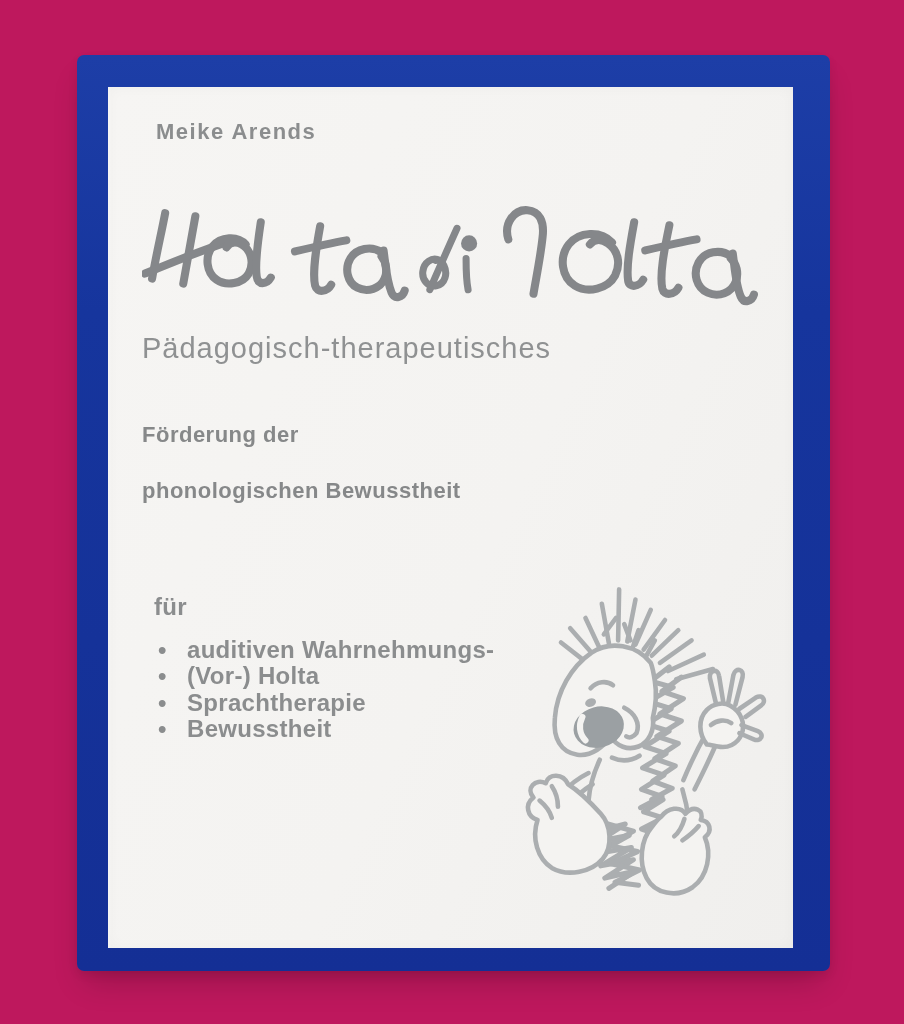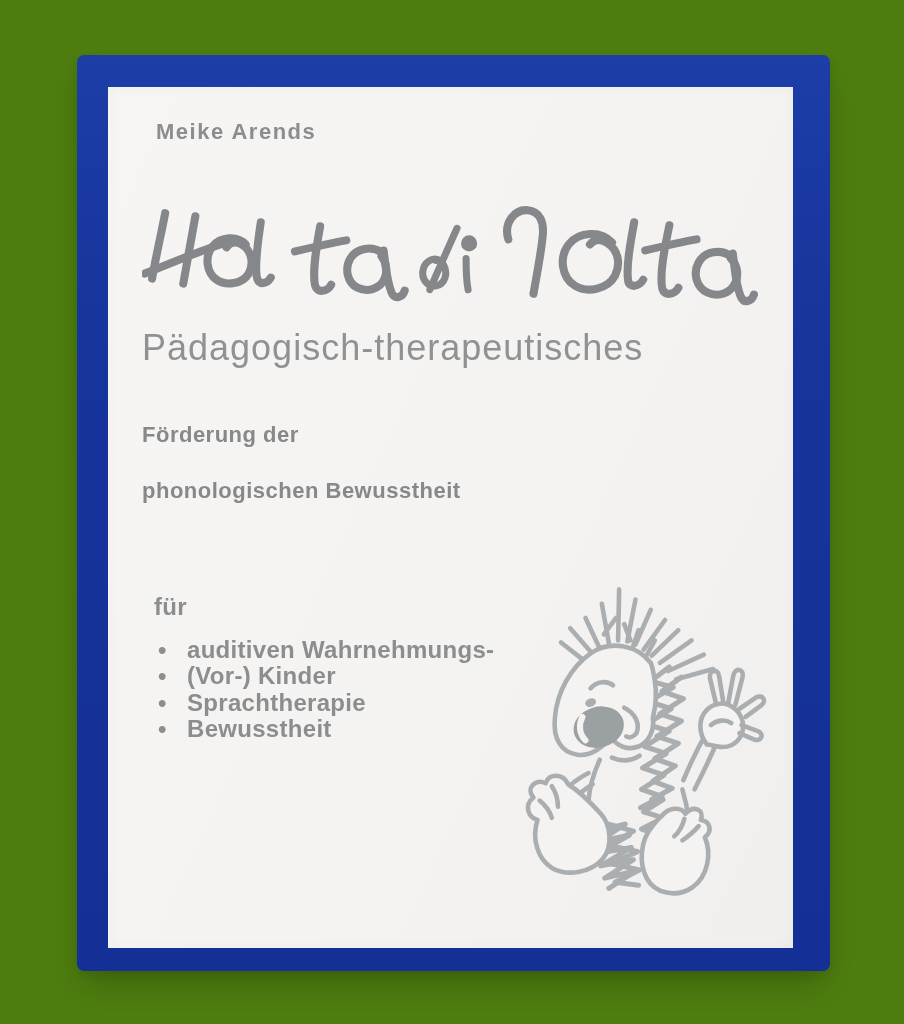--- a/index.html
+++ b/index.html
@@ -9,21 +9,21 @@
     --heading-gray:#868889;
     --sketch-gray:#abaeb0;
     --nose-fill:#9ba0a3;
   }
   *{margin:0;padding:0;box-sizing:border-box;}
   html,body{background:#ffffff;}
   body{
     width:904px;height:1024px;position:relative;overflow:hidden;
     font-family:"Liberation Sans","DejaVu Sans",sans-serif;
   }
-  .page{position:absolute;inset:0;background:#4d7c0f;text-decoration:underline;}
+  .page{position:absolute;inset:0;background:#be185d;text-decoration:underline;}
   .box{
     position:absolute;left:77px;top:55px;width:753px;height:916px;
     background:linear-gradient(180deg,#1d3ea7 0%,var(--frame-blue) 28%,#142f95 100%);
     border-radius:7px;
     box-shadow:0 18px 30px -8px rgba(0,0,0,.20),0 4px 10px rgba(0,0,0,.08);
   }
   .panel{
     position:absolute;left:31px;top:32px;right:37px;bottom:23px;
     background:linear-gradient(115deg,#f6f5f3 0%,var(--panel-bg) 55%,#f0efed 100%);
     box-shadow:inset 2px 0 2px rgba(255,255,255,.35), inset 0 0 14px rgba(0,0,0,.03);
@@ -31,21 +31,21 @@
   .author{
     position:absolute;left:48px;top:32px;
     font-size:22px;font-weight:bold;letter-spacing:1.5px;color:var(--text-gray);
   }
   .title-svg{position:absolute;left:34px;top:104px;width:624px;height:138px;}
   .title-svg path{stroke:#85878a;stroke-width:8;fill:none;stroke-linecap:round;stroke-linejoin:round;}
   .title-svg path.thin{stroke-width:7;}
   .title-svg .fill{fill:#85878a;stroke:none;}
   .subtitle{
     position:absolute;left:34px;top:242px;
-    font-size:36px;font-weight:normal;letter-spacing:1px;color:#8f9192;line-height:38px;
+    font-size:29px;font-weight:normal;letter-spacing:1px;color:#8f9192;line-height:38px;
   }
   .heading{
     position:absolute;left:34px;top:320px;
     font-size:22px;font-weight:bold;letter-spacing:.5px;color:var(--heading-gray);line-height:56px;
   }
   .audience{
     position:absolute;left:46px;top:507px;
     font-size:24px;font-weight:bold;color:var(--text-gray);line-height:26.5px;letter-spacing:.3px;
   }
   .audience .label{margin-bottom:16px;}
@@ -109,21 +109,21 @@
       </div>
 
       <div class="audience">
         <div class="label">für</div>
         <div class="bullet-row">
           <span class="bullet-dot">•</span>
           <div>auditiven Wahrnehmungs-</div>
         </div>
         <div class="bullet-row">
           <span class="bullet-dot">•</span>
-          <div>(Vor-) Kinder</div>
+          <div>(Vor-) Holta</div>
         </div>
         <div class="bullet-row">
           <span class="bullet-dot">•</span>
           <div>Sprachtherapie</div>
         </div>
         <div class="bullet-row">
           <span class="bullet-dot">•</span>
           <div>Bewusstheit</div>
         </div>
       </div>

